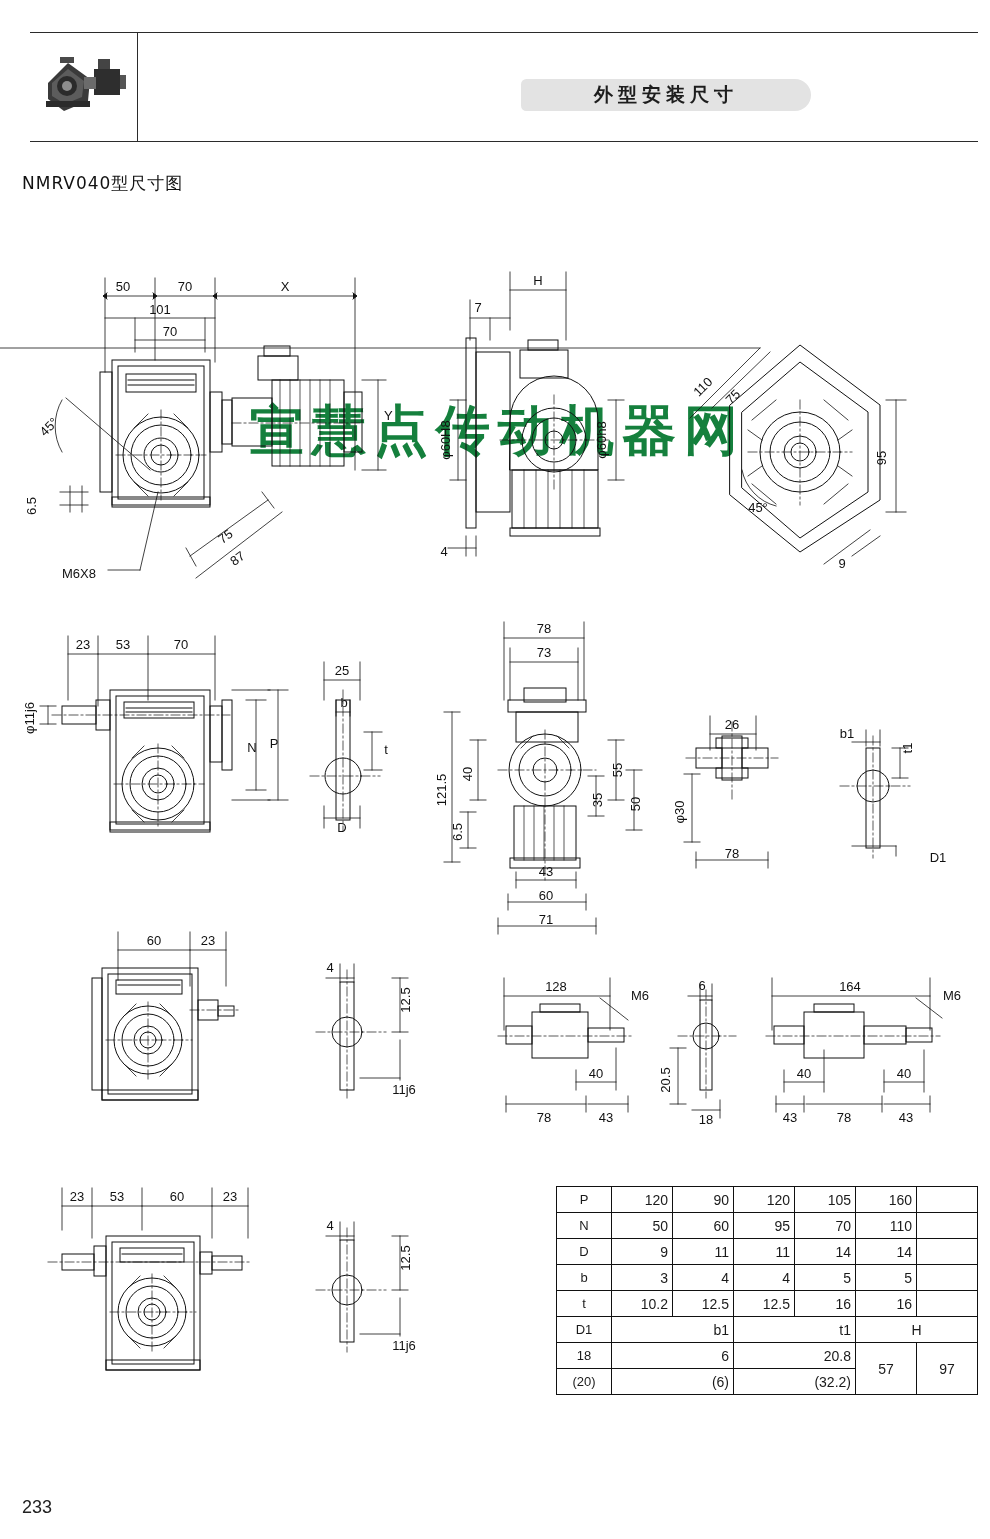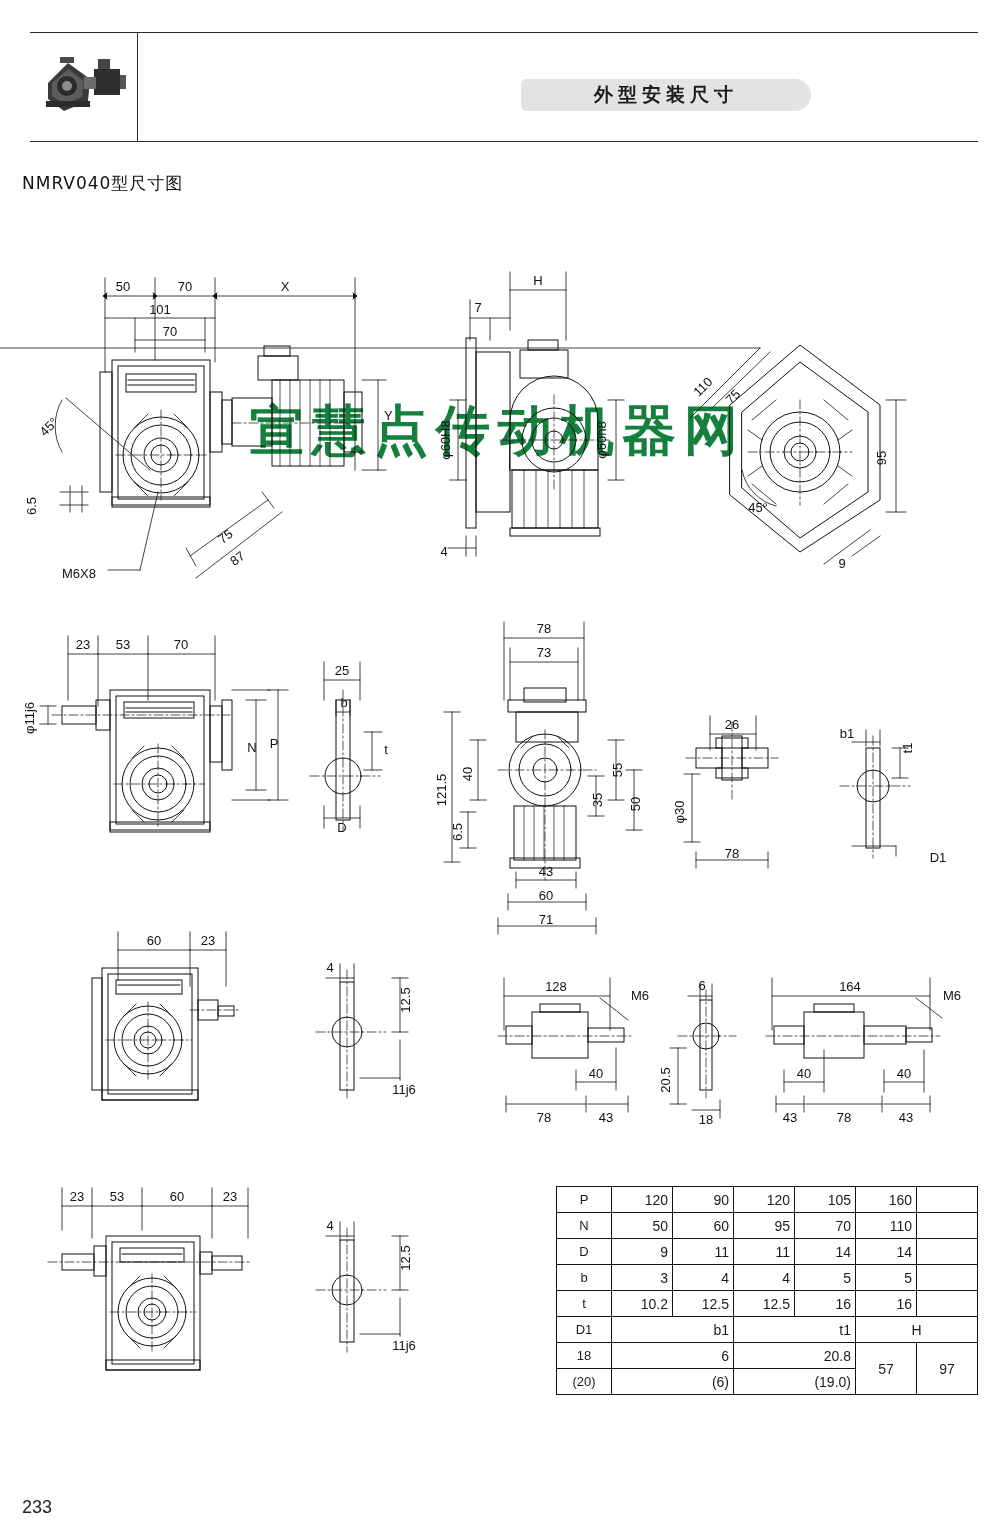--- a/index.html
+++ b/index.html
@@ -773,20 +773,20 @@
       <tr>
         <td class="lbl">18</td>
         <td class="v" colspan="2">6</td>
         <td class="v" colspan="2">20.8</td>
         <td rowspan="2">57</td>
         <td rowspan="2">97</td>
       </tr>
       <tr>
         <td class="lbl">(20)</td>
         <td class="v" colspan="2">(6)</td>
-        <td class="v" colspan="2">(19.0)</td>
+        <td class="v" colspan="2">(32.2)</td>
       </tr>
     </tbody>
   </table>
 
   <div class="folio">233</div>
 
 </div>
 
 </body></html>

